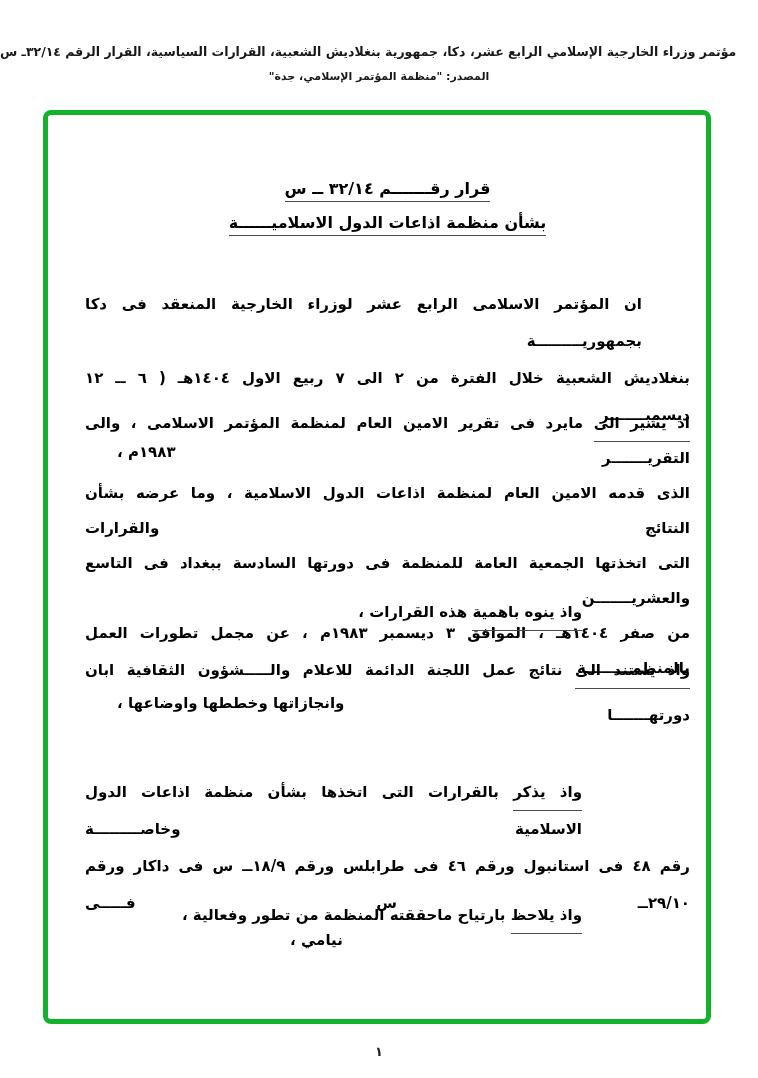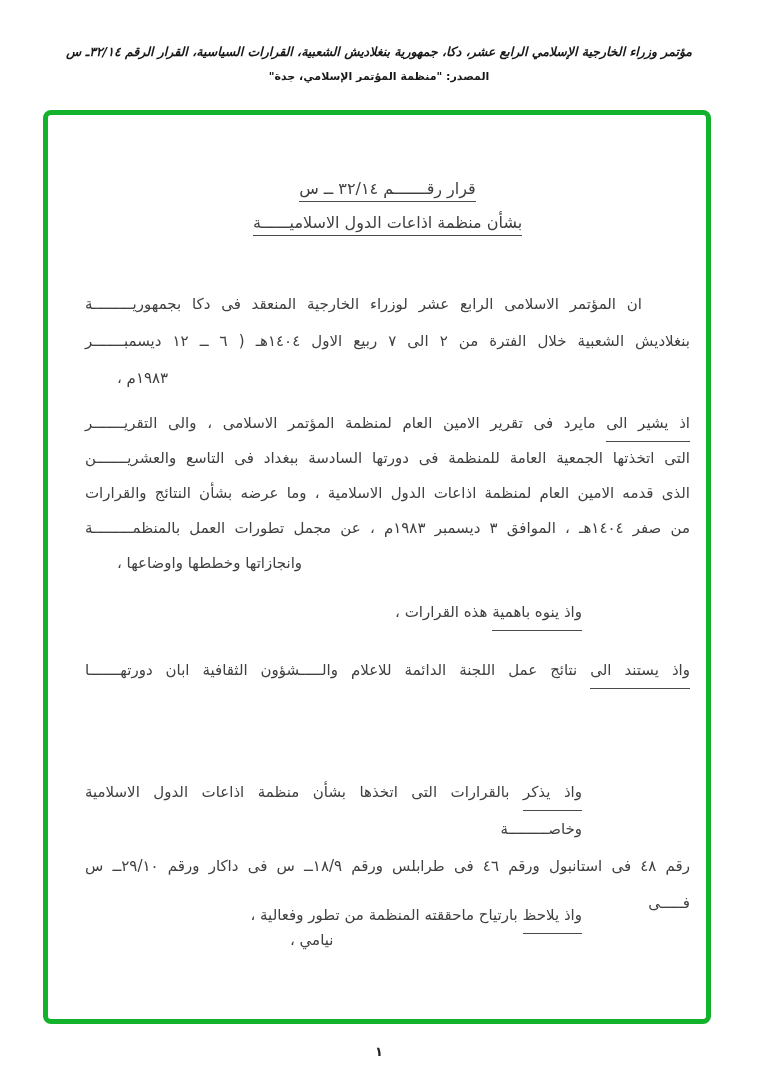--- a/index.html
+++ b/index.html
@@ -2,35 +2,35 @@
 <html lang="ar"><head>
 <meta charset="utf-8">
 <style>
   html,body{margin:0;padding:0;}
   body{
     width:758px;height:1078px;position:relative;background:#ffffff;
     font-family:"DejaVu Sans",sans-serif;overflow:hidden;
   }
   
   .hdr{
-    position:absolute;top:44px;left:0;right:0;text-align:center;direction:rtl;
-    font-weight:bold;color:#181818;font-size:12.5px;line-height:15px;font-style:italic;
+    position:absolute;top:44px;left:0;right:0;text-align:left;direction:rtl;
+    font-weight:bold;color:#181818;font-size:12.5px;line-height:15px;
   }
   .hdr-src{
     position:absolute;top:70px;left:0;right:0;text-align:center;direction:rtl;
     font-weight:bold;color:#181818;font-size:11px;
   }
   
   .doc-box{
     position:absolute;left:43px;top:110px;width:658px;height:904px;
     border:5px solid #13b22c;border-radius:8px;background:#ffffff;
   }
   .content{
     position:absolute;top:0;bottom:0;right:16px;left:37px;
-    direction:rtl;color:#404040;font-size:15px;
+    direction:rtl;color:#000000;font-size:15px;font-weight:bold;
   }
   
   .title-block{position:absolute;top:57px;right:0;left:0;text-align:center;line-height:34px;font-size:16px;}
   .tu{border-bottom:1px solid #4a4a4a;padding-bottom:3px;}
   
   .para{position:absolute;right:0;left:0;}
   .p1{top:171px;line-height:37px;}
   .p2{top:291px;line-height:35px;}
   .p3{top:485px;line-height:25px;}
   .p4{top:533px;line-height:45px;}
@@ -65,22 +65,22 @@
     </div>
 
     <div class="para p1">
       <div class="ln j indent-first">ان المؤتمر الاسلامى الرابع عشر لوزراء الخارجية المنعقد فى دكا بجمهوريـــــــــة</div>
       <div class="ln j">بنغلاديش الشعبية خلال الفترة من ٢ الى ٧ ربيع الاول ١٤٠٤هـ ( ٦ ــ ١٢ ديسمبـــــــر</div>
       <div class="ln align-left">١٩٨٣م ،</div>
     </div>
 
     <div class="para p2">
       <div class="ln j"><span class="u">اذ يشير الى</span><span> مايرد فى تقرير الامين العام لمنظمة المؤتمر الاسلامى ، والى التقريـــــــر</span></div>
+      <div class="ln j">الذى قدمه الامين العام لمنظمة اذاعات الدول الاسلامية ، وما عرضه بشأن النتائج والقرارات</div>
       <div class="ln j">التى اتخذتها الجمعية العامة للمنظمة فى دورتها السادسة ببغداد فى التاسع والعشريـــــــن</div>
-      <div class="ln j">الذى قدمه الامين العام لمنظمة اذاعات الدول الاسلامية ، وما عرضه بشأن النتائج والقرارات</div>
       <div class="ln j">من صفر ١٤٠٤هـ ، الموافق ٣ ديسمبر ١٩٨٣م ، عن مجمل تطورات العمل بالمنظمـــــــــة</div>
       <div class="ln align-left">وانجازاتها وخططها واوضاعها ،</div>
     </div>
 
     <div class="para p3">
       <div class="ln indent-big"><span class="u">واذ ينوه باهمية</span><span> هذه القرارات ،</span></div>
     </div>
 
     <div class="para p4">
       <div class="ln j"><span class="u">واذ يستند الى</span><span> نتائج عمل اللجنة الدائمة للاعلام والـــــشؤون الثقافية ابان دورتهـــــــا</span></div>

